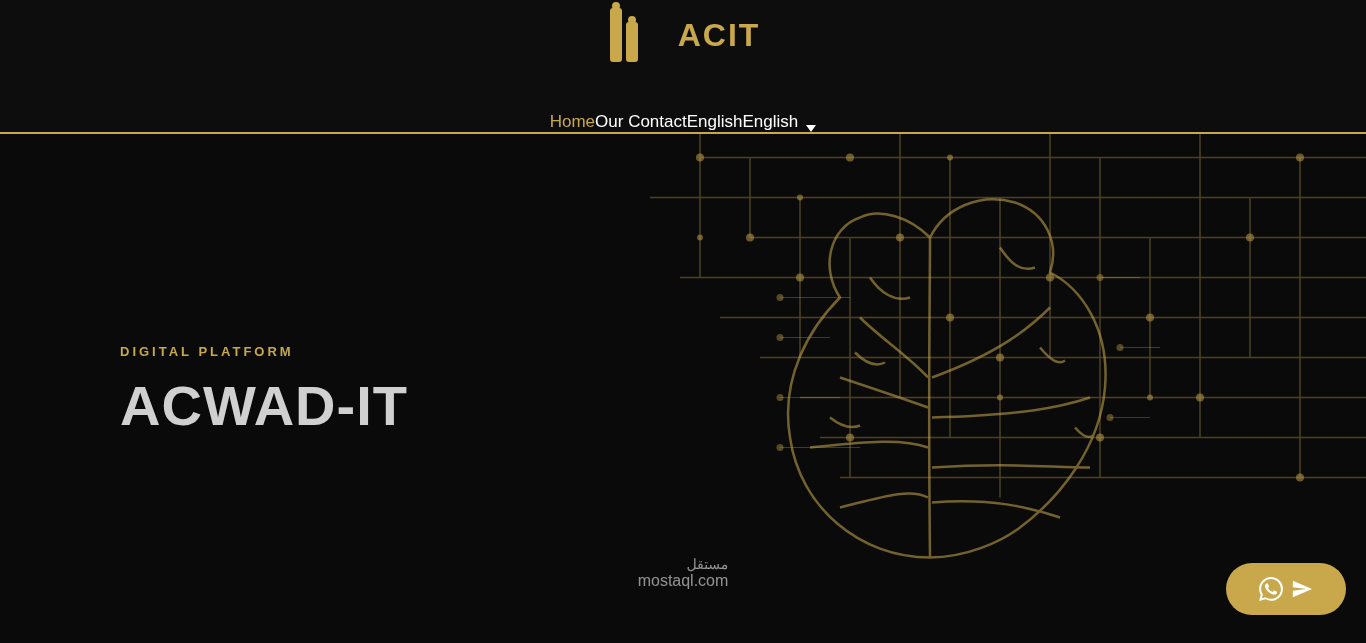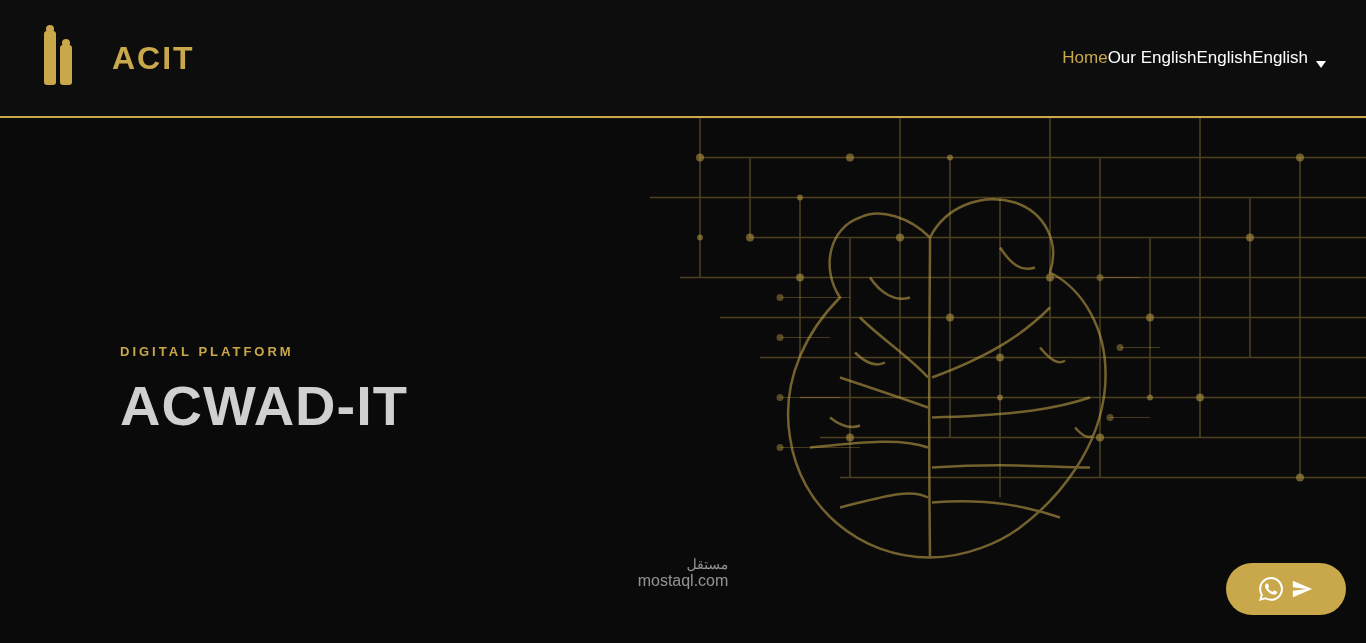--- a/index.html
+++ b/index.html
@@ -2,28 +2,29 @@
 <html><head>
   <meta charset="utf-8">
   <style>
     * { margin: 0; padding: 0; box-sizing: border-box; }
     body { width: 1366px; height: 643px; overflow: hidden; font-family: 'Segoe UI', Arial, sans-serif; background: #0a0a0a; }
 
     
     .navbar {
       position: fixed;
       top: 0; left: 0; right: 0;
-      height: 118px;
+      height: 134px;
       background: #0d0d0d;
       display: flex;
       align-items: center;
       justify-content: space-between;
       padding: 0 40px;
       z-index: 100;
       border-bottom: 2px solid #c9a84c;
+      flex-direction: column;
     }
     .logo-area {
       display: flex;
       align-items: center;
       gap: 12px;
     }
     .logo-icon {
       width: 60px;
       height: 70px;
     }
@@ -170,21 +171,21 @@
     <svg class="logo-icon" viewBox="0 0 60 70" xmlns="http://www.w3.org/2000/svg">
       <rect x="4" y="8" width="12" height="54" rx="3" fill="#c9a84c"></rect>
       <rect x="20" y="22" width="12" height="40" rx="3" fill="#c9a84c"></rect>
       <circle cx="10" cy="6" r="4" fill="#c9a84c"></circle>
       <circle cx="26" cy="20" r="4" fill="#c9a84c"></circle>
     </svg>
     <span class="logo-text">ACIT</span>
   </div>
   <div class="nav-links">
     <a class="nav-link active">Home</a>
-    <a class="nav-link">Our English</a>
+    <a class="nav-link">Our Contact</a>
     <a class="nav-link">English</a>
     <div class="nav-lang">
       <span>English</span>
       <span class="chevron-down"></span>
     </div>
   </div>
 </nav>
 
 <section class="hero">
 

